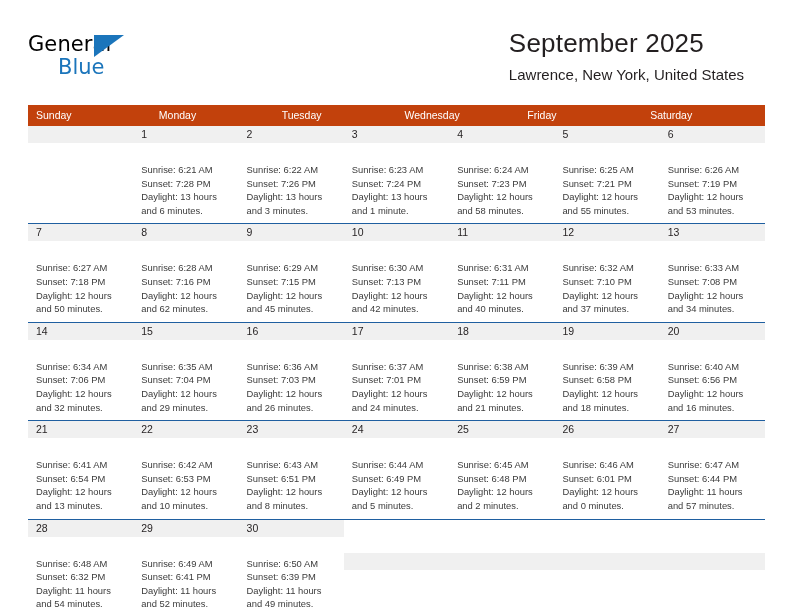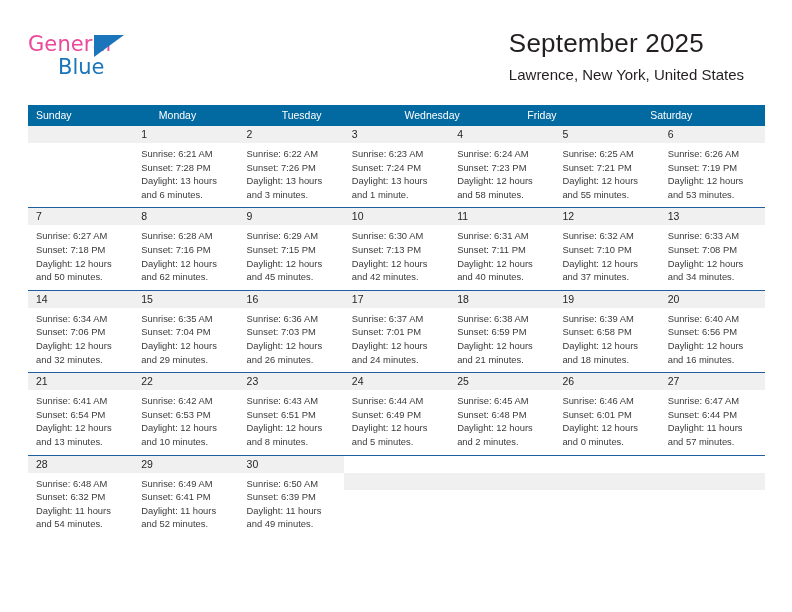--- a/index.html
+++ b/index.html
@@ -27,21 +27,21 @@
   }
   .logo {
     position: absolute;
     left: 0;
     top: 6px;
     width: 140px;
     height: 58px;
   }
   .logo-general {
     font-size: 21px;
-    color: #ec4899;
+    color: #000000;
     letter-spacing: 0.1px;
     line-height: 24px;
     font-family: "DejaVu Sans", sans-serif;
   }
   .logo-blue {
     font-size: 21px;
     color: #1b75bb;
     line-height: 22px;
     margin-left: 30px;
     display: block;
@@ -78,21 +78,21 @@
 
   
   .calendar {
     position: absolute;
     left: 28px;
     top: 105px;
     width: 737px;
   }
   .weekhead {
     display: flex;
-    background: #0369a1;
+    background: #c2410c;
     height: 21px;
   }
   .weekhead .wh {
     flex: 1 1 0;
     color: #ffffff;
     font-size: 10.5px;
     line-height: 21px;
     padding-left: 8px;
     overflow: hidden;
     white-space: nowrap;
@@ -112,21 +112,21 @@
   .daynum {
     background: #f0f0f0;
     height: 17px;
     font-size: 10.5px;
     color: #231f20;
     line-height: 17px;
     padding-left: 8px;
   }
   .daycell.empty .daynum { background: #f0f0f0; }
   .daybody {
-    padding: 4px 6px 6px 8px;
+    padding: 20px 6px 6px 8px;
     font-size: 9.4px;
     line-height: 13.6px;
     color: #3b3b3b;
   }
   .daybody div { white-space: nowrap; }
   .week.last { margin-bottom: 0; align-items: flex-end; }
   .week.last .daycell { min-height: 64px; }
 </style>
 </head>
 <body>

